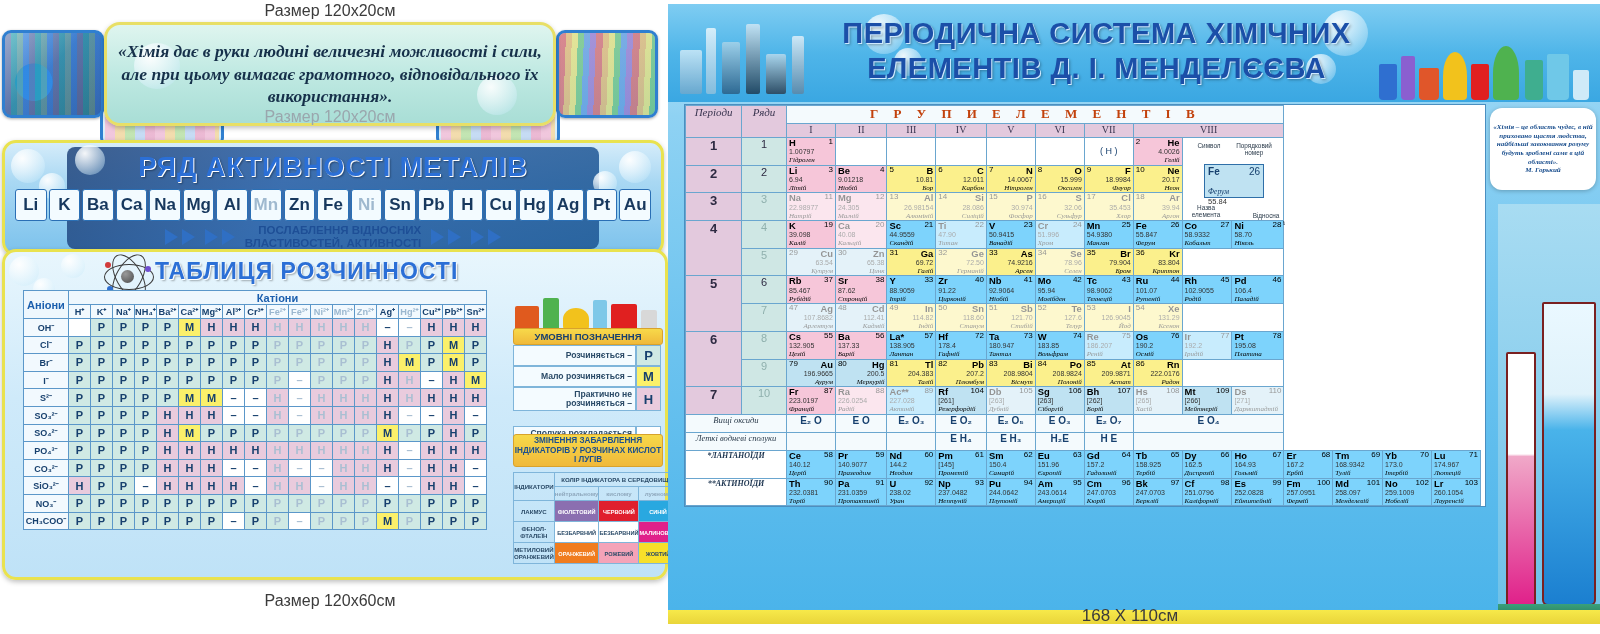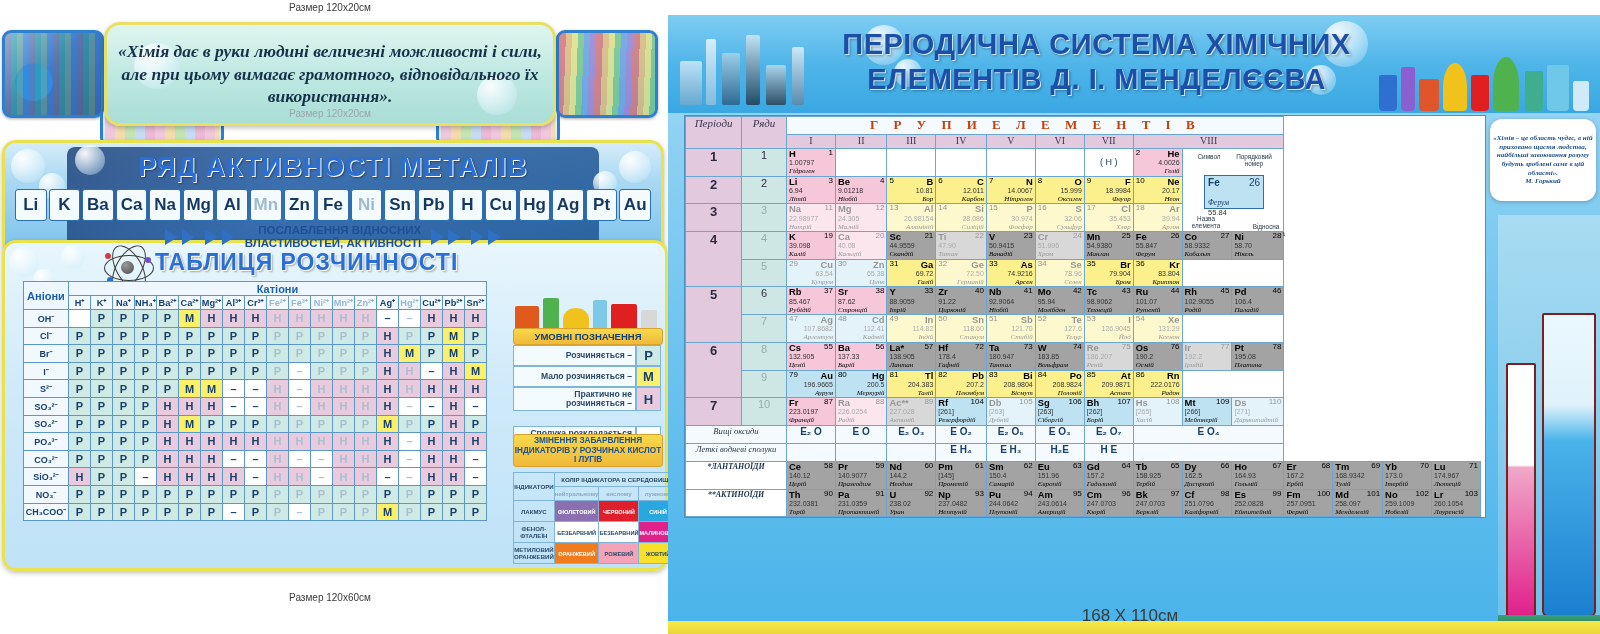--- a/index.html
+++ b/index.html
@@ -1,20 +1,20 @@
 <!DOCTYPE html>
 <html><head>
 <meta charset="utf-8">
 <style>
   html,body{margin:0;padding:0;}
   body{width:1600px;height:634px;background:#ffffff;font-family:"Liberation Sans",sans-serif;overflow:hidden;}
   .stage{position:relative;width:1600px;height:634px;}
 
   
-  .sz{position:absolute;font-size:10px;color:#3b3b3b;font-family:"Liberation Sans",sans-serif;text-align:center;}
+  .sz{position:absolute;font-size:16px;color:#3b3b3b;font-family:"Liberation Sans",sans-serif;text-align:center;}
 
   
   .left{position:absolute;left:0;top:0;width:668px;height:634px;}
 
   
   .qbanner{position:absolute;left:0;top:22px;width:660px;height:98px;}
   .qb-photo{position:absolute;top:8px;width:96px;height:82px;border:3px solid #2f7fd0;border-radius:9px;
             box-shadow:0 1px 3px rgba(0,0,0,.35);overflow:hidden;}
   .qb-photo.l{left:2px;background:
       radial-gradient(circle at 30% 60%,#1c8fe0 0 22%,transparent 23%),
@@ -53,21 +53,21 @@
   .act-row{position:absolute;left:10px;right:10px;top:46px;height:32px;display:flex;gap:2px;z-index:4;}
   .act-cell{flex:1;background:#f3fbff;border:1px solid #2a6fb5;border-radius:3px;display:flex;align-items:center;justify-content:center;
        font-size:17px;font-weight:bold;color:#17385e;}
   .act-cell.fade{color:#9fb9cf;}
   .act-foot{position:absolute;left:0;right:0;top:80px;height:28px;z-index:4;display:flex;align-items:center;justify-content:center;gap:10px;}
   .act-arrows{display:flex;gap:4px;}
   .arw{width:0;height:0;border-left:13px solid #2f6fc4;border-top:8px solid transparent;border-bottom:8px solid transparent;}
   .act-foot-text{font-size:11.5px;font-weight:bold;color:#1e4f96;line-height:1.15;text-align:right;}
 
   
-  .sol{position:absolute;left:2px;top:240px;width:660px;height:325px;border:3px solid #e9e24f;border-radius:14px;
+  .sol{position:absolute;left:2px;top:249px;width:660px;height:325px;border:3px solid #e9e24f;border-radius:14px;
        background:linear-gradient(180deg,#e8f6fd 0%,#cfeafa 45%,#bfe2f7 100%);box-shadow:0 2px 5px rgba(0,0,0,.25);overflow:hidden;}
   .sol-title{position:absolute;left:150px;top:6px;font-size:23px;font-weight:bold;color:#2b6fd6;letter-spacing:1px;
        text-shadow:1px 1px 0 #fff,2px 2px 2px rgba(0,0,0,.3);}
   .atom{position:absolute;left:96px;top:4px;width:54px;height:42px;}
   .atom .orb{position:absolute;left:3px;top:8px;width:48px;height:24px;border:1.6px solid #3a3a3a;border-radius:50%;}
   .atom .o2{transform:rotate(60deg);} .atom .o3{transform:rotate(-60deg);}
   .atom .nuc{position:absolute;left:20px;top:14px;width:13px;height:13px;border-radius:50%;
        background:radial-gradient(circle at 35% 30%,#9a9a9a,#4a4a4a);}
   .atom .e{position:absolute;width:6px;height:6px;border-radius:50%;}
 
@@ -93,21 +93,21 @@
        display:flex;align-items:center;justify-content:flex-end;padding-right:3px;line-height:1.05;text-align:right;}
   .leg-sym{width:23px;border:1px solid #7fb5da;display:flex;align-items:center;justify-content:center;font-size:13px;font-weight:bold;color:#17406e;}
   .leg-hdr2{position:absolute;left:0;width:148px;background:linear-gradient(180deg,#f7d94a,#f0b93a);border:1px solid #d8a22c;border-radius:3px;
        color:#1b4f8e;font-size:8.2px;font-weight:bold;text-align:center;line-height:1.18;padding:1px 0;}
 
   table.ind{position:absolute;left:0;border-collapse:collapse;width:148px;font-size:6.1px;font-family:"Liberation Sans",sans-serif;}
   table.ind td{border:1px solid #7fb5da;text-align:center;font-weight:bold;color:#2a4a67;padding:0;height:13px;}
   .ind-c{color:#fff;font-size:5.6px;}
 
   
-  .pt{position:absolute;left:668px;top:15px;width:932px;height:620px;
+  .pt{position:absolute;left:668px;top:4px;width:932px;height:620px;
       background:linear-gradient(180deg,#bfe6fa 0%,#8fd2f3 18%,#6cc3ef 55%,#49b3ea 100%);}
   .pt-head{position:absolute;left:0;top:0;width:932px;height:98px;overflow:hidden;
       background:linear-gradient(180deg,#7fcdf2 0%,#4fb5e9 50%,#3aa7e2 100%);}
   .pt-head .sci{position:absolute;left:8px;top:6px;width:190px;height:88px;opacity:.85;}
   .pt-head .sci i{position:absolute;bottom:4px;border-radius:2px;}
   .pt-head .flk{position:absolute;right:6px;top:26px;width:215px;height:70px;}
   .pt-head .flk i{position:absolute;bottom:0;border-radius:2px 2px 4px 4px;}
   .pt-title{position:absolute;left:150px;right:225px;top:12px;text-align:center;font-size:29px;font-weight:bold;color:#1b4fa8;
       line-height:1.22;letter-spacing:.5px;text-shadow:1px 1px 0 #cfeaff,2px 2px 3px rgba(0,0,0,.3);}
   .bub{position:absolute;border-radius:50%;background:radial-gradient(circle at 34% 28%,rgba(255,255,255,.9),rgba(170,225,250,.18));}
@@ -126,21 +126,21 @@
   .el .sym{font-weight:bold;font-size:9.4px;}
   .el .num{font-size:8px;}
   .el .ms{font-size:7px;color:#333;}
   .el .nm{font-style:italic;font-size:7px;font-family:"Liberation Serif",serif;}
   .el .top{display:flex;justify-content:space-between;padding:0 2px;}
   .el .mid{padding:0 2px;}
   .el .bot{padding:0 2px;}
   .el.rt .top{flex-direction:row-reverse;}
   .el.rt .mid,.el.rt .bot{text-align:right;}
   .pink{background:#f6c6d9;} .yel{background:#fbf08c;} .blu{background:#bfe2f2;}
-  .cyn{background:#a3a3a3;} .wht{background:#ffffff;}
+  .cyn{background:#7dd3fc;} .wht{background:#ffffff;}
   .faded{opacity:.42;}
   .ox{background:#f4fafd;text-align:center;font-size:10px;font-weight:bold;color:#17406e;height:17px;}
   .oxl{background:#f4fafd;text-align:center;font-size:8.6px;font-style:italic;color:#2a3a4a;font-family:"Liberation Serif",serif;}
   .lan-lbl{background:#ffffff;text-align:center;font-size:8px;font-weight:bold;font-style:italic;color:#1d3550;font-family:"Liberation Serif",serif;}
 
   .keybox{position:absolute;left:828px;top:118px;width:86px;height:74px;}
   .kb-cell{position:absolute;left:14px;top:22px;width:58px;height:32px;border:1.5px solid #2f6fa8;background:#bfe2f2;}
   .kb-cell .s{position:absolute;left:3px;top:1px;font-size:10px;font-weight:bold;color:#17406e;}
   .kb-cell .n{position:absolute;right:3px;top:1px;font-size:10px;color:#17406e;}
   .kb-cell .m{position:absolute;left:3px;top:12px;font-size:7.5px;color:#333;margin-top:20px;}

